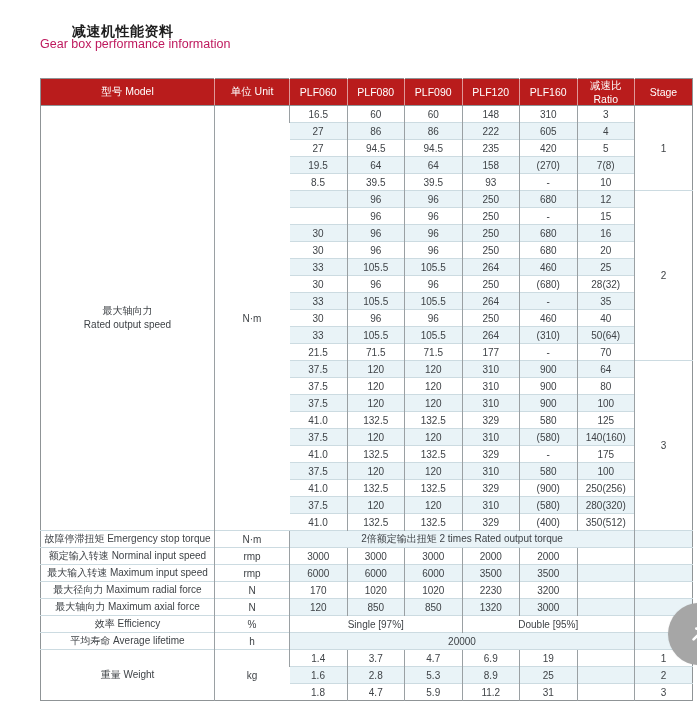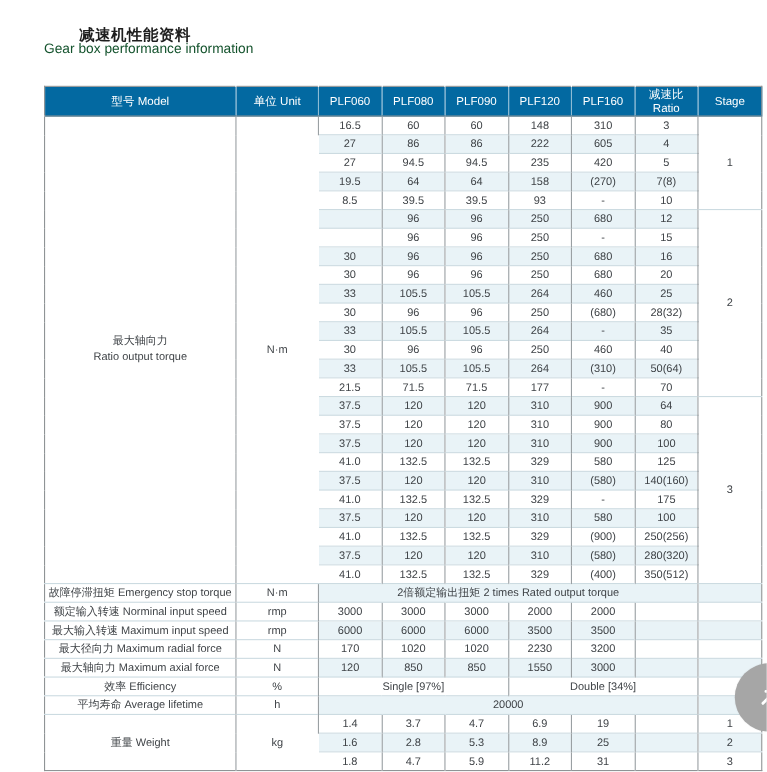--- a/index.html
+++ b/index.html
@@ -7,29 +7,29 @@
     width:697px;height:702px;position:relative;overflow:hidden;
     background:#ffffff;
     font-family:"Liberation Sans","DejaVu Sans",sans-serif;
   }
   .page-title{
     position:absolute;left:40px;top:14px;
     font-size:14px;font-weight:bold;color:#1e1e1e;letter-spacing:.5px;margin-left:32px;
   }
   .page-subtitle{
     position:absolute;left:40px;top:37px;
-    font-size:12.5px;color:#14532d;
+    font-size:12.5px;color:#be185d;
   }
   table.perf{
     position:absolute;left:40px;top:78px;width:652px;
     border-collapse:collapse;table-layout:fixed;
     border:1px solid #8f9496;
   }
   table.perf th{
-    background:#0369a1;color:#ffffff;font-weight:normal;
+    background:#b91c1c;color:#ffffff;font-weight:normal;
     font-size:10.5px;height:20px;padding:0;
     border-left:1px solid rgba(255,255,255,.55);
     border-bottom:1px solid #8f9496;
     text-align:center;
   }
   table.perf th:first-child{border-left:none;}
   table.perf td{
     font-size:10px;color:#3f4347;text-align:center;
     height:16px;padding:0 2px;
     border-left:1px solid #9aa0a3;
@@ -87,21 +87,21 @@
         <th>PLF120</th>
         <th>PLF160</th>
         <th>减速比 Ratio</th>
         <th>Stage</th>
       </tr>
   </thead>
   <tbody id="table-body">
       <tr>
         <td class="cell-model" rowspan="25">
           <div>最大轴向力</div>
-          <div>Ratio output torque</div>
+          <div>Rated output speed</div>
         </td>
         <td class="cell-unit-span" rowspan="25">N·m</td>
         <td>16.5</td>
         <td>60</td>
         <td>60</td>
         <td>148</td>
         <td>310</td>
         <td>3</td>
         <td class="cell-stage-group" rowspan="5">1</td>
       </tr>
@@ -337,30 +337,30 @@
         <td>3200</td>
         <td></td>
         <td></td>
       </tr>
       <tr class="alt">
         <td class="cell-label">最大轴向力 Maximum axial force</td>
         <td class="cell-unit">N</td>
         <td>120</td>
         <td>850</td>
         <td>850</td>
-        <td>1550</td>
+        <td>1320</td>
         <td>3000</td>
         <td></td>
         <td></td>
       </tr>
       <tr>
         <td class="cell-label">效率 Efficiency</td>
         <td class="cell-unit">%</td>
         <td colspan="3">Single [97%]</td>
-        <td colspan="3">Double [34%]</td>
+        <td colspan="3">Double [95%]</td>
         <td></td>
       </tr>
       <tr class="alt">
         <td class="cell-label">平均寿命 Average lifetime</td>
         <td class="cell-unit">h</td>
         <td colspan="6">20000</td>
         <td></td>
       </tr>
       <tr>
         <td class="cell-label cell-span-white" rowspan="3">重量 Weight</td>

